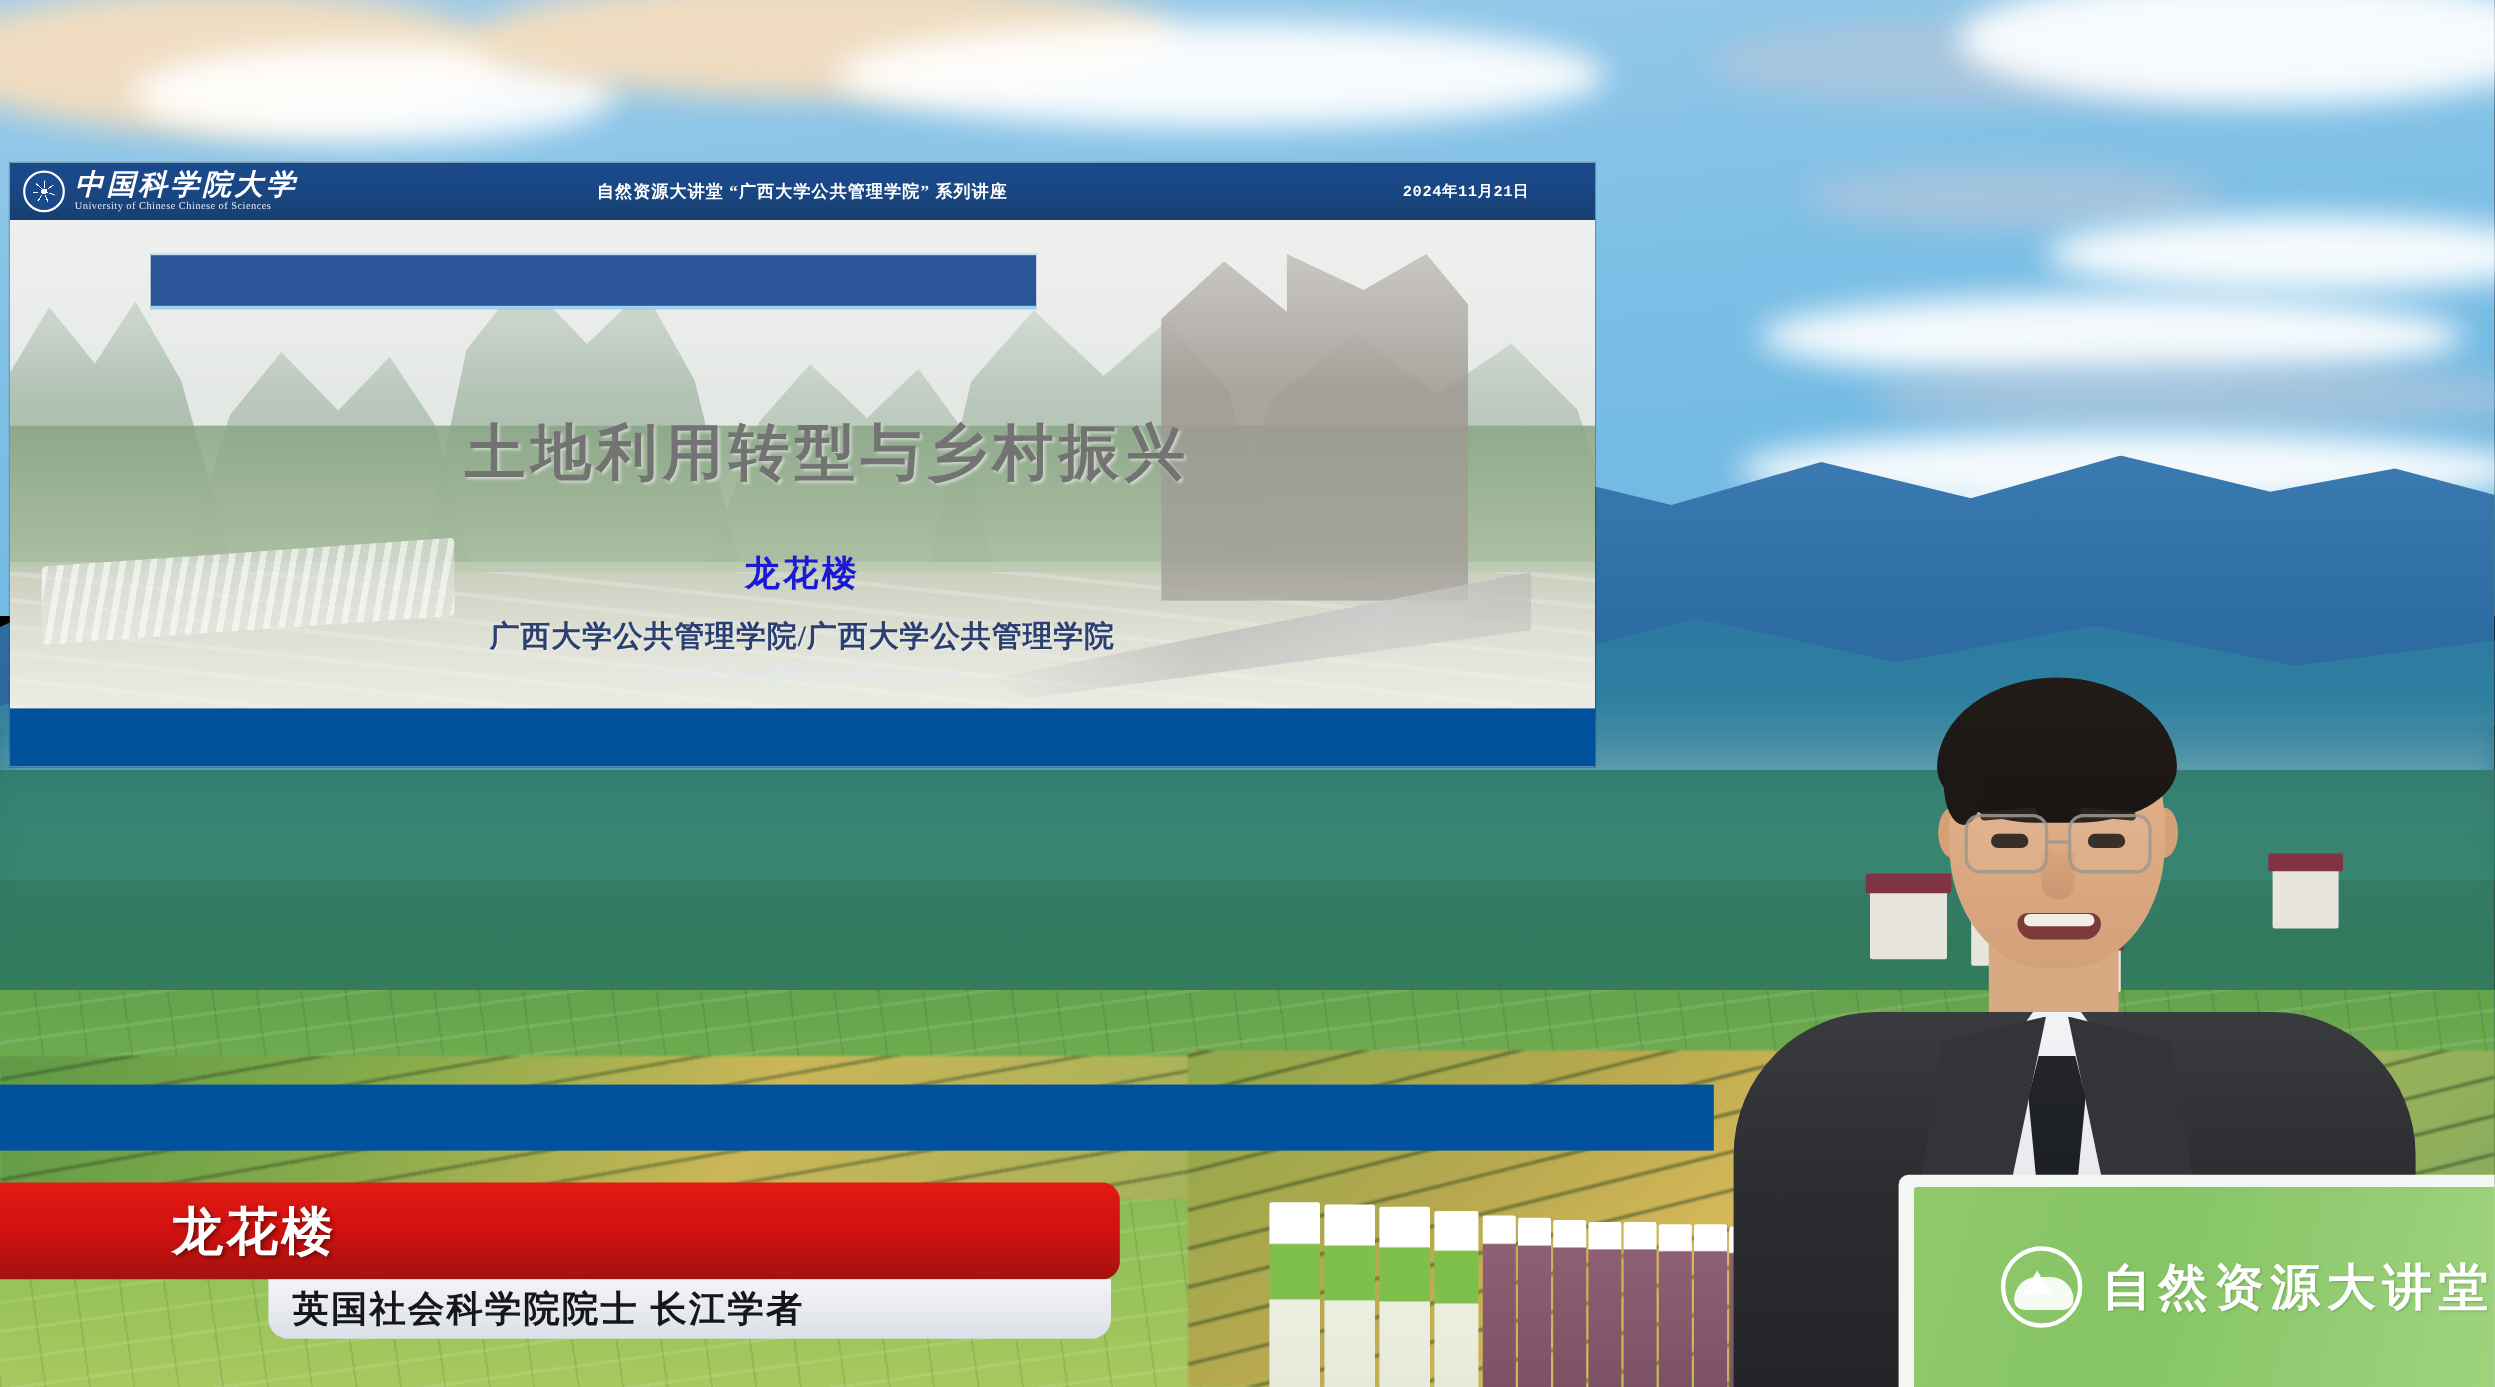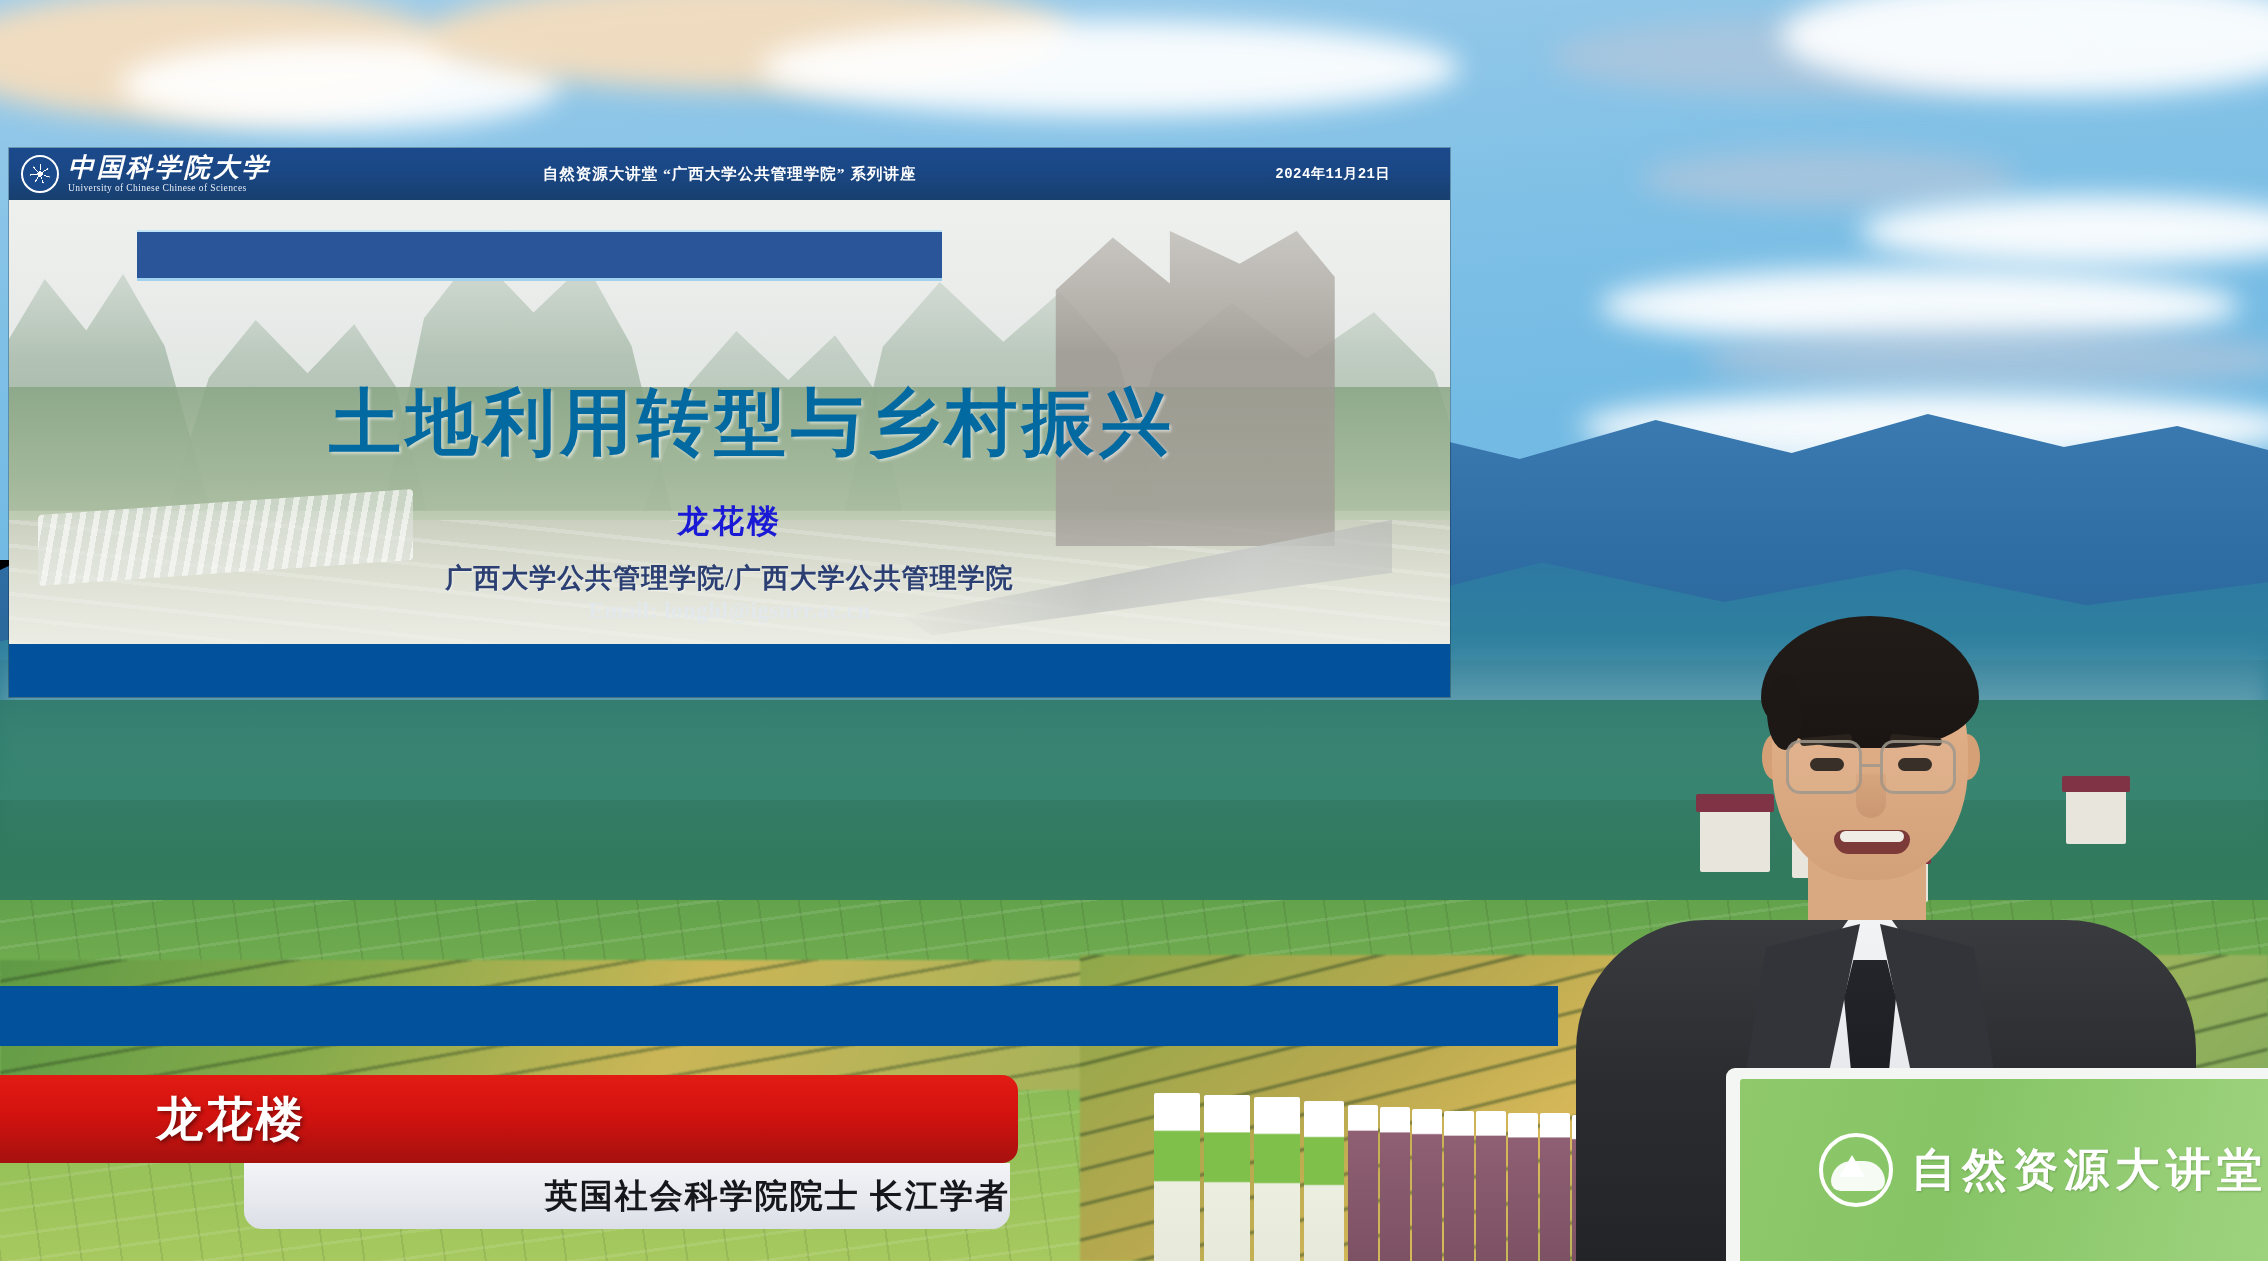--- a/index.html
+++ b/index.html
@@ -147,21 +147,21 @@
       background:linear-gradient(180deg, rgba(240,242,240,.55) 0%, rgba(236,239,236,.18) 35%,
                  rgba(238,240,236,.30) 70%, rgba(244,245,240,.62) 100%); }
 
   .title-bar {
     position:absolute; left:128px; top:30px; width:805px; height:51px;
     background:#2a5699; border-bottom:3px solid #9fd2ef; border-top:2px solid #bfe3f7;
   }
   .slide-title {
     position:absolute; left:0; right:0; top:175px; text-align:center;
     font-family:"Liberation Serif","DejaVu Serif",serif;
-    font-size:72px; font-weight:700; color:#0369a1; letter-spacing:5px;
+    font-size:55px; font-weight:700; color:#737373; letter-spacing:5px;
     text-shadow:2px 2px 3px rgba(255,255,255,.55);
     padding-left:46px;
   }
   .slide-speaker {
     position:absolute; left:0; right:0; top:300px; text-align:center;
     font-family:"Liberation Serif","DejaVu Serif",serif;
     font-size:32px; font-weight:700; color:#1a1ad6; letter-spacing:3px;
   }
   .slide-affil {
     position:absolute; left:0; right:0; top:360px; text-align:center;
@@ -186,24 +186,24 @@
     border-radius:0 16px 16px 0;
     display:flex; align-items:center;
   }
   .lt-name span {
     margin-left:166px;
     font-family:"Liberation Serif","DejaVu Serif",serif;
     font-size:47px; font-weight:700; color:#fff; letter-spacing:3px;
     text-shadow:2px 2px 4px rgba(0,0,0,.45);
   }
   .lt-sub {
-    position:absolute; left:244px; top:1163px; width:766px; height:66px;
+    position:absolute; left:244px; top:1163px; width:766px; height:54px;
     background:linear-gradient(180deg,#f3f4f7 0%, #e6e8ee 60%, #dcdfe7 100%);
     border-radius:0 0 18px 18px;
-    display:flex; align-items:center;justify-content:flex-end;
+    display:flex; align-items:center;
   }
   .lt-sub span {
     margin-left:22px;
     font-family:"Liberation Serif","DejaVu Serif",serif;
     font-size:33px; font-weight:700; color:#15171c; letter-spacing:2px;
   }
   .lt-blueband {
     position:absolute; left:0; top:1163px; width:1010px; height:98px;
     background:linear-gradient(180deg,#3c4fb3 0%, #2c3d9e 55%, #233387 100%);
     z-index:-1;

